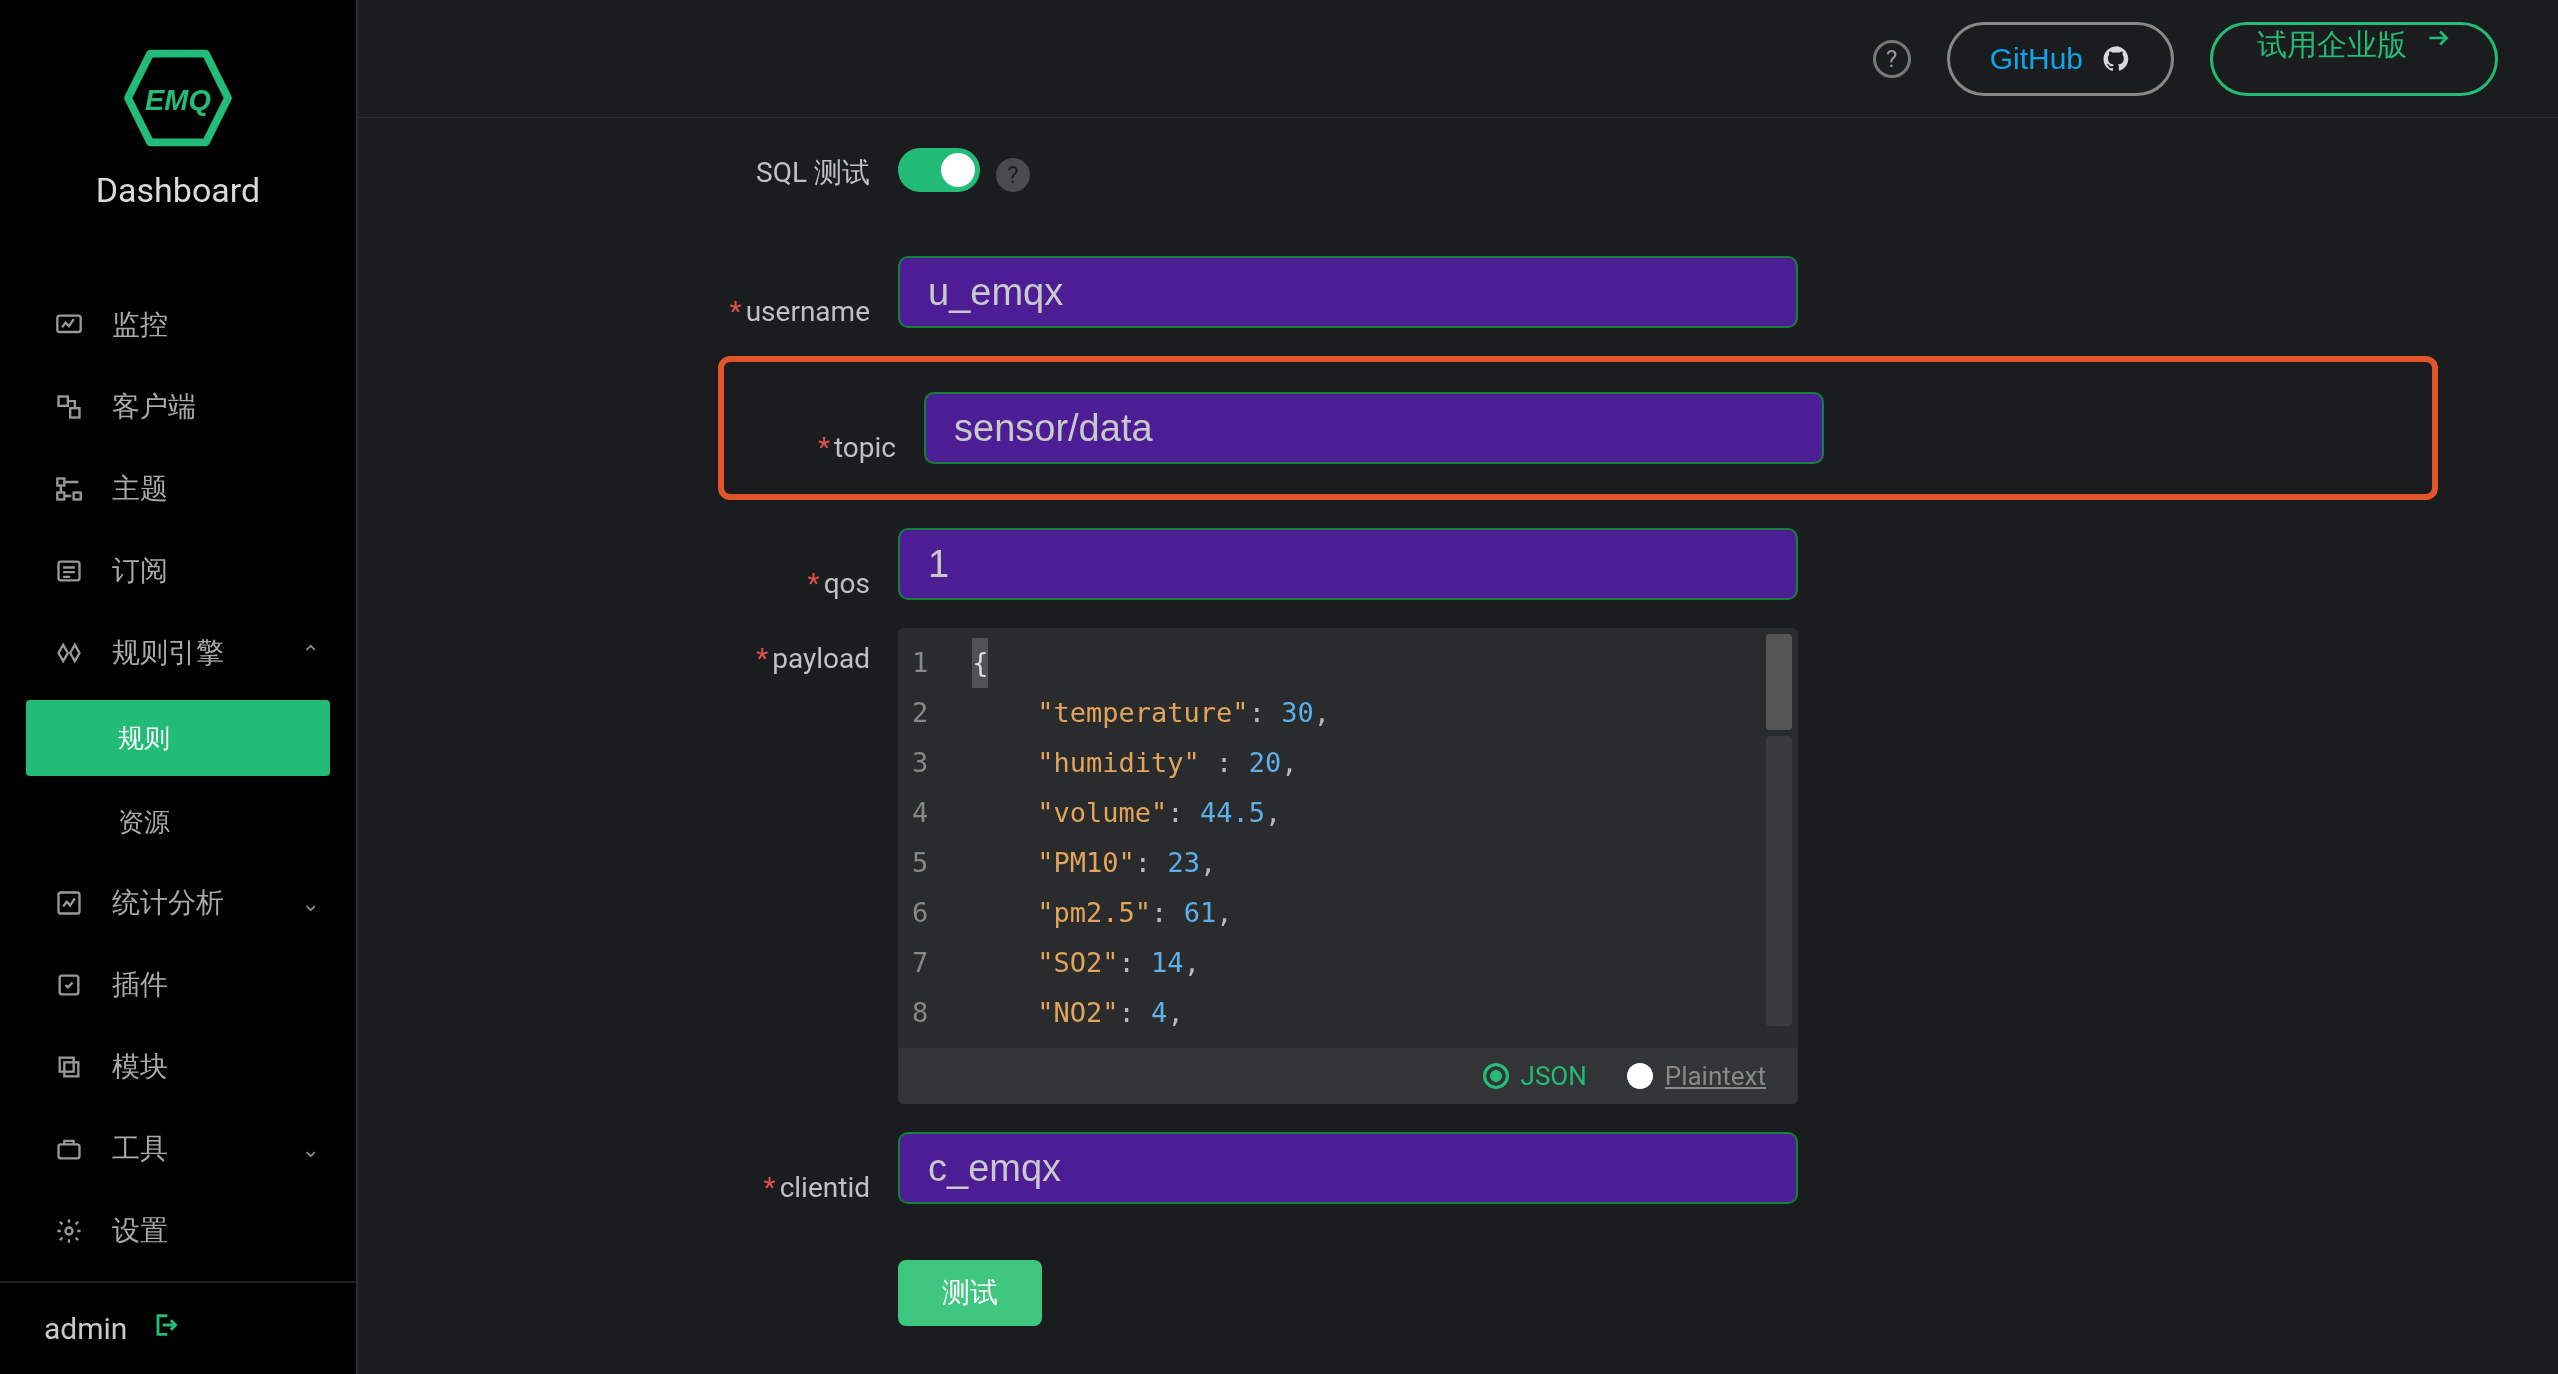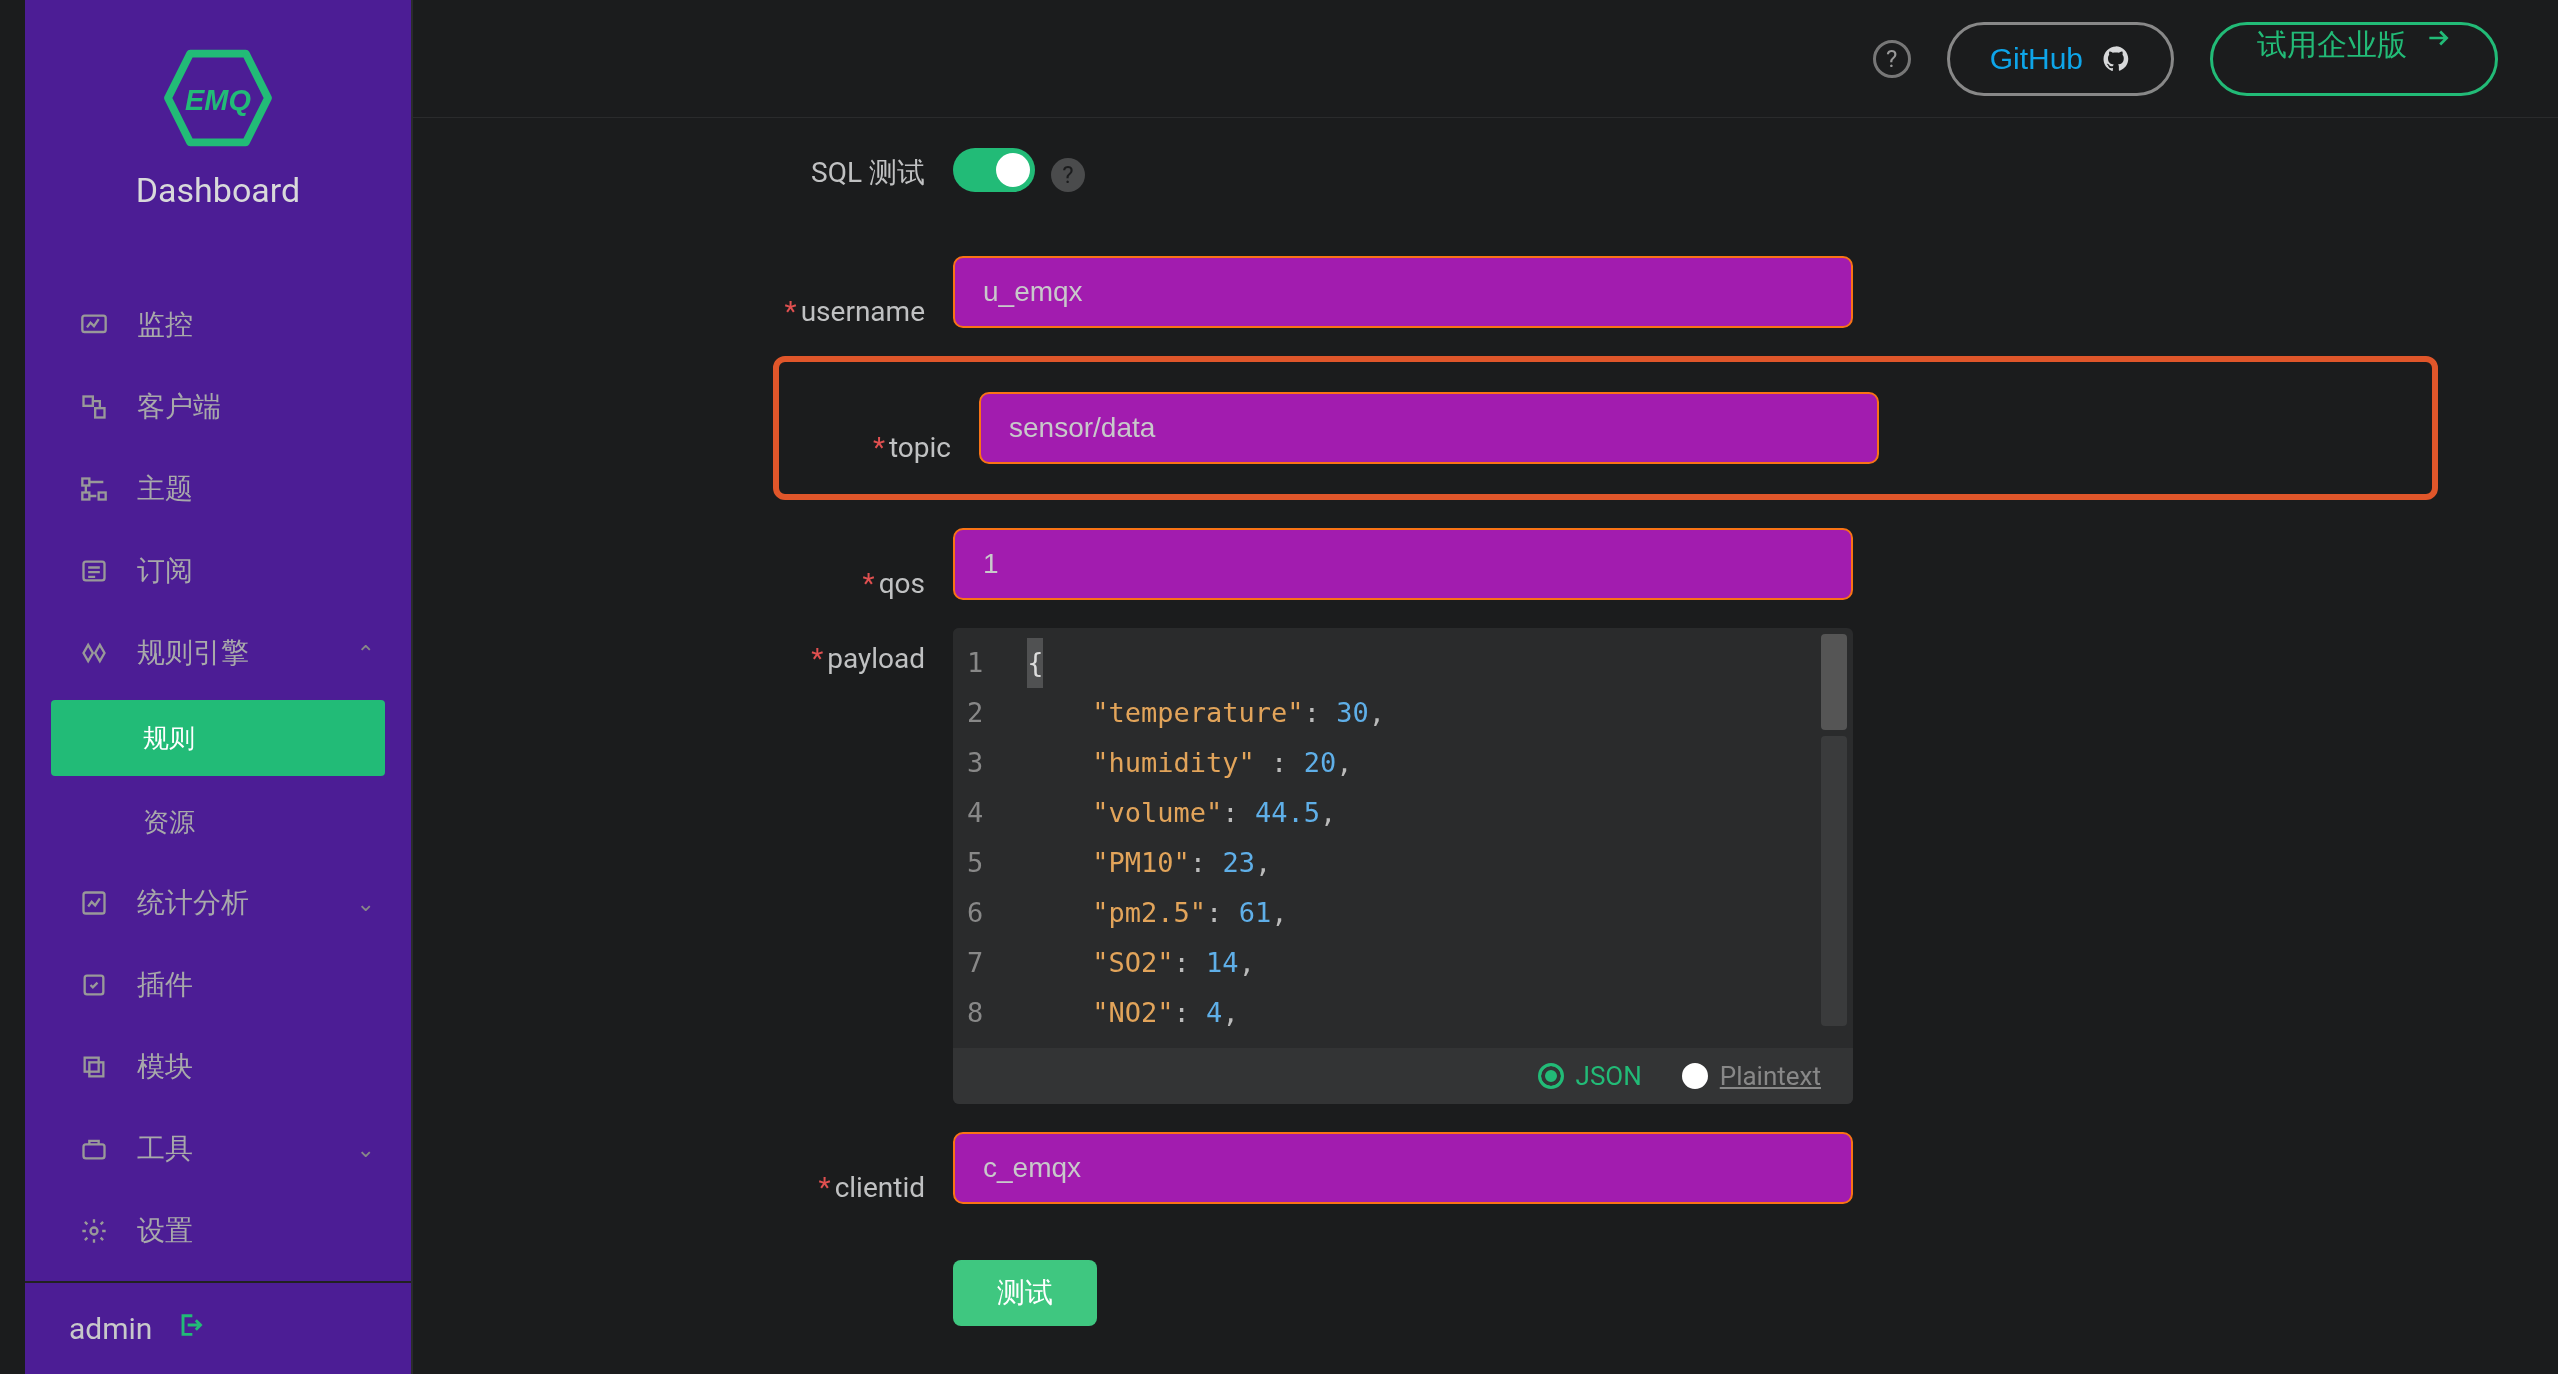--- a/index.html
+++ b/index.html
@@ -7,26 +7,25 @@
   font-family: -apple-system, BlinkMacSystemFont, "Segoe UI", Roboto, sans-serif;
   background: #1b1c1d;
   color: #b8b9ba;
   width: 2558px;
   height: 1374px;
   overflow: hidden;
   transform-origin: top left;
 }
 .app { display: flex; height: 100%; }
 .sidebar {
-  width: 388px;
-  background: #4c1d95;
+  width: 358px;
+  background: #000000;
   display: flex;
   flex-direction: column;
   border-right: 2px solid #2a2b2c;
-  margin-left: 25px;
 }
 .logo-block { text-align:center; padding: 48px 0 30px 0; }
 .logo-hex {
   display:inline-block;
   width: 112px; height: 100px;
 }
 .logo-label {
   color: #d8d9da;
   font-size: 34px;
   margin-top: 18px;
@@ -99,25 +98,25 @@
 .row.tall { align-items: flex-start; }
 .label-col {
   width: 180px; text-align: right;
   font-size: 28px; color: #c0c1c2;
   padding-right: 28px;
 }
 .label-col .req { color: #e05050; margin-right: 4px; }
 .field-col { flex: 1; max-width: 900px; }
 .text-input {
   width: 100%; height: 72px;
-  background: #a21caf;
-  border: 2px solid #f97316;
+  background: #4c1d95;
+  border: 2px solid #15803d;
   border-radius: 10px;
   color: #c8c9ca;
-  font-size: 28px;
+  font-size: 38px;
   padding: 0 28px;
 }
 .toggle {
   width: 82px; height: 44px; background: #22bb77; border-radius: 22px;
   position: relative;
 }
 .toggle::after {
   content: ''; position: absolute; right: 5px; top: 5px;
   width: 34px; height: 34px; background: #fff; border-radius: 50%;
 }

